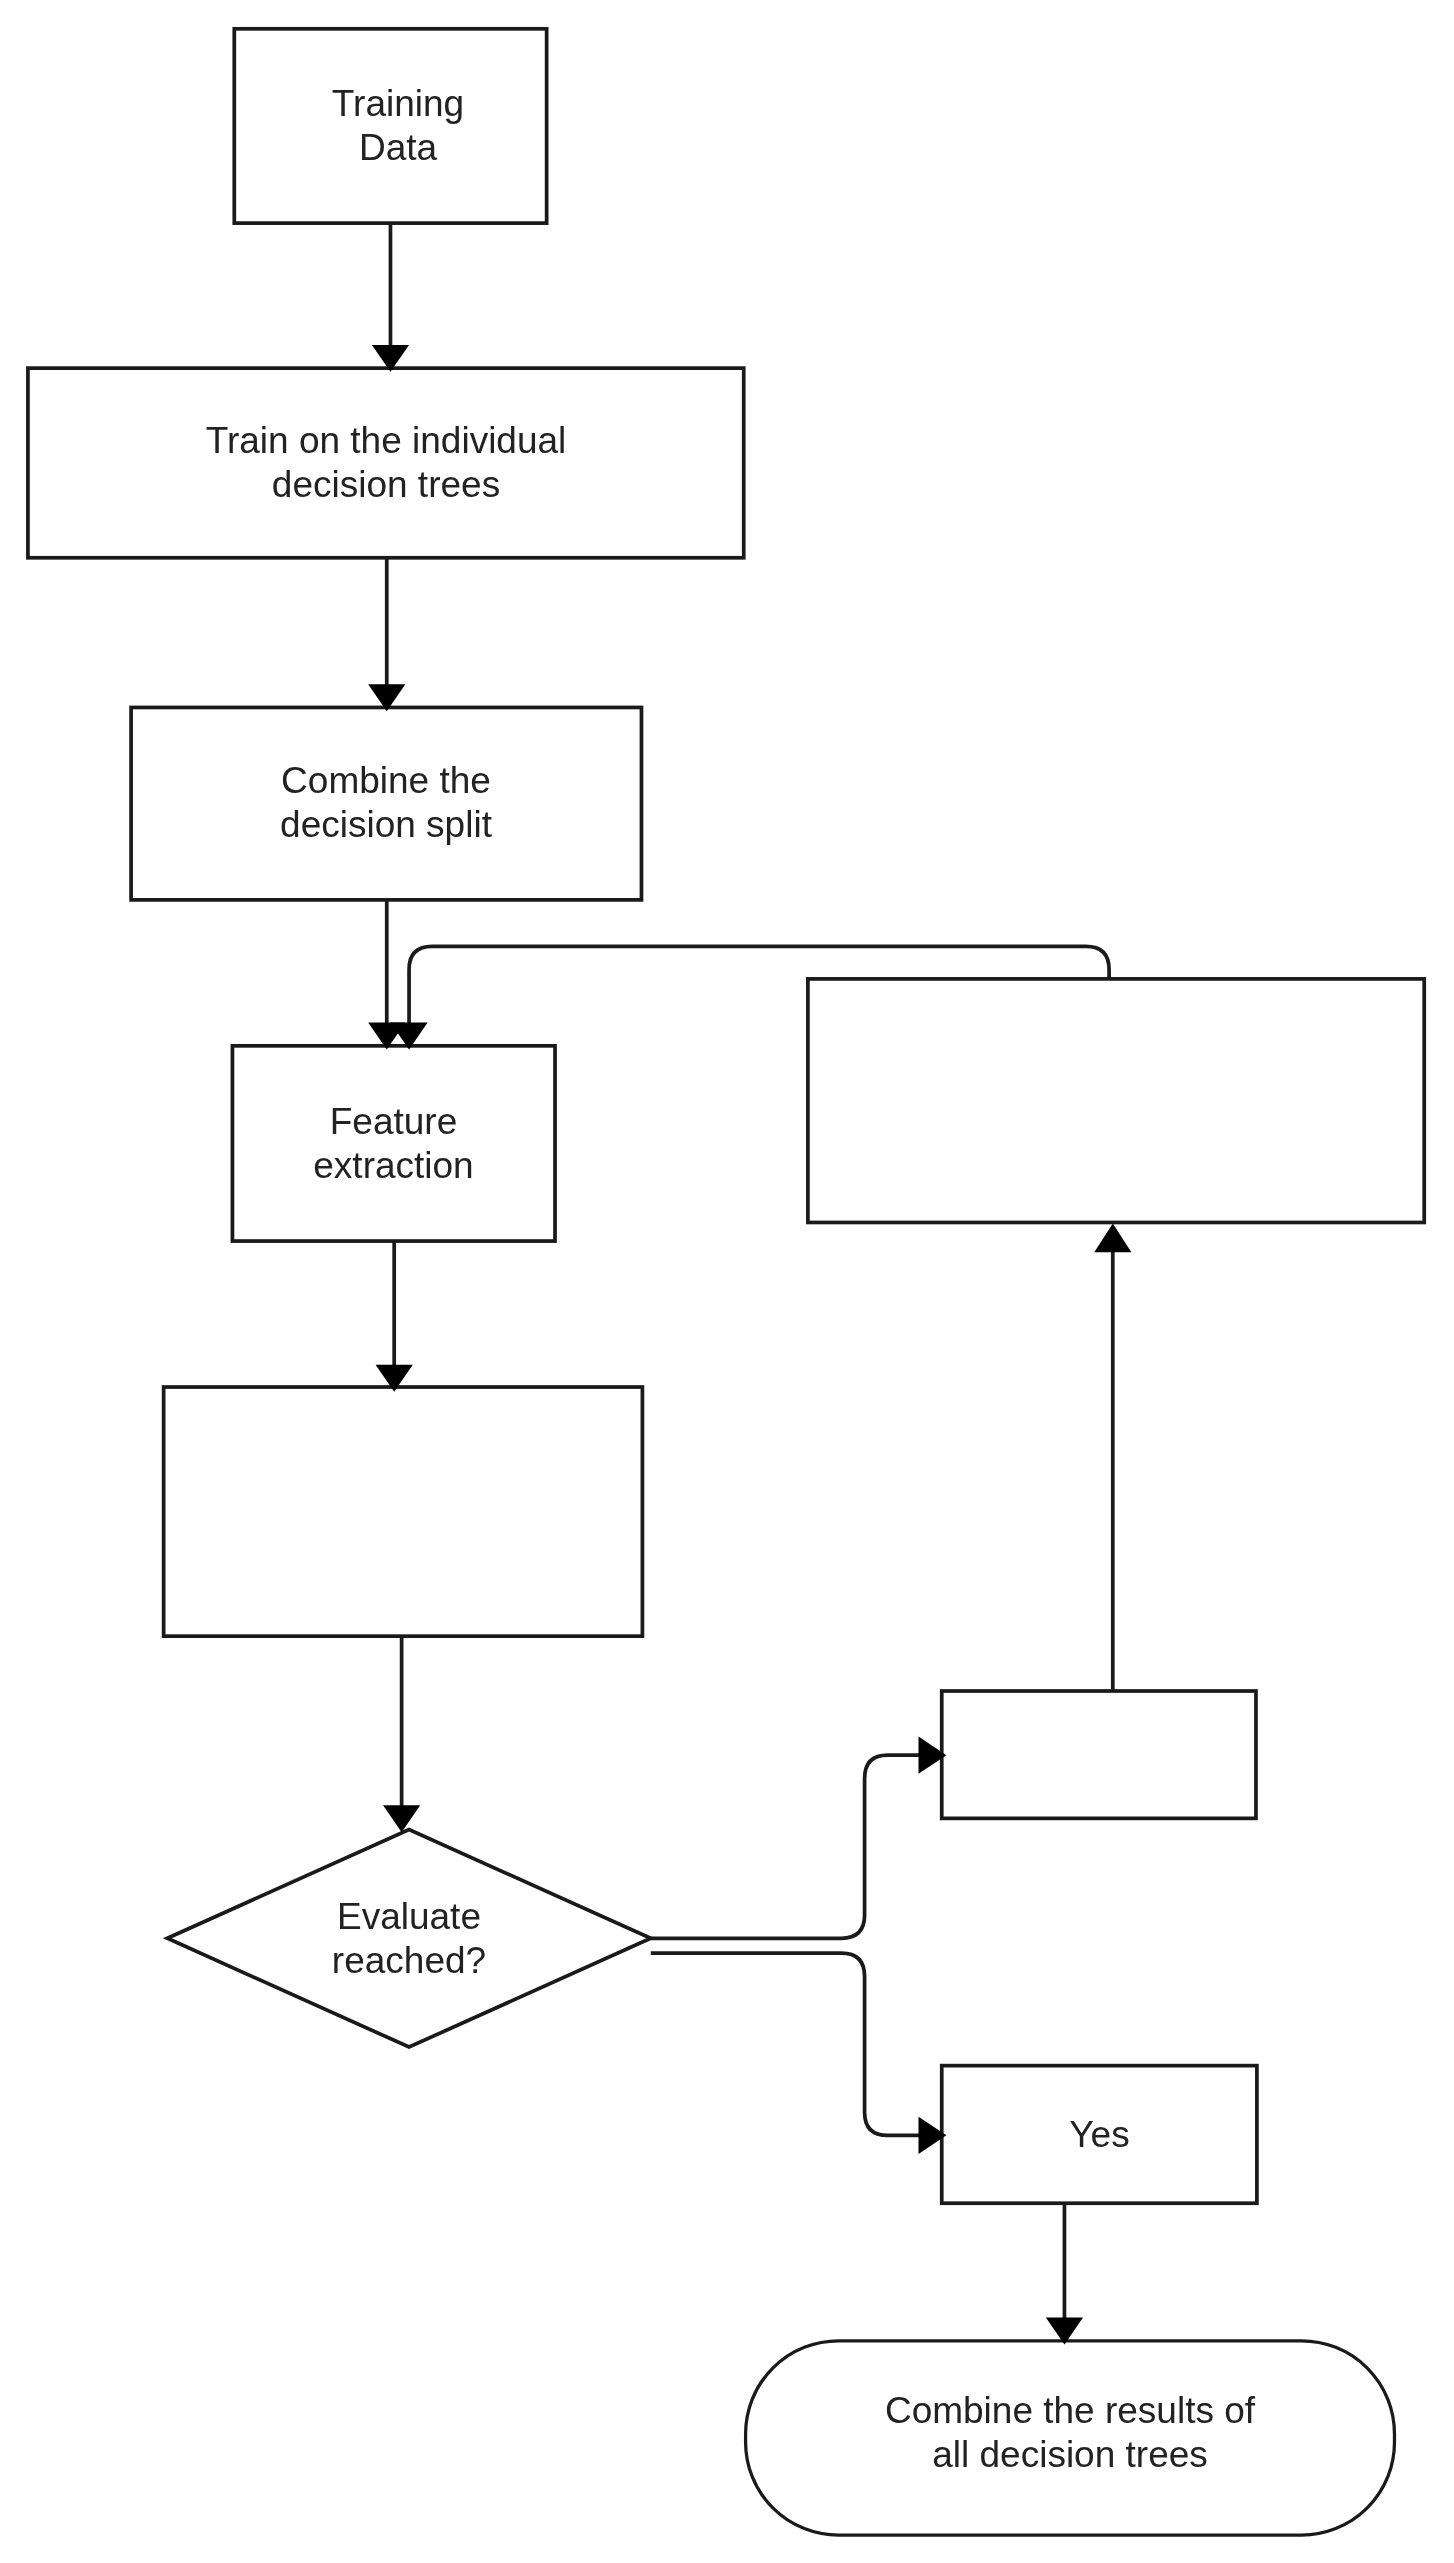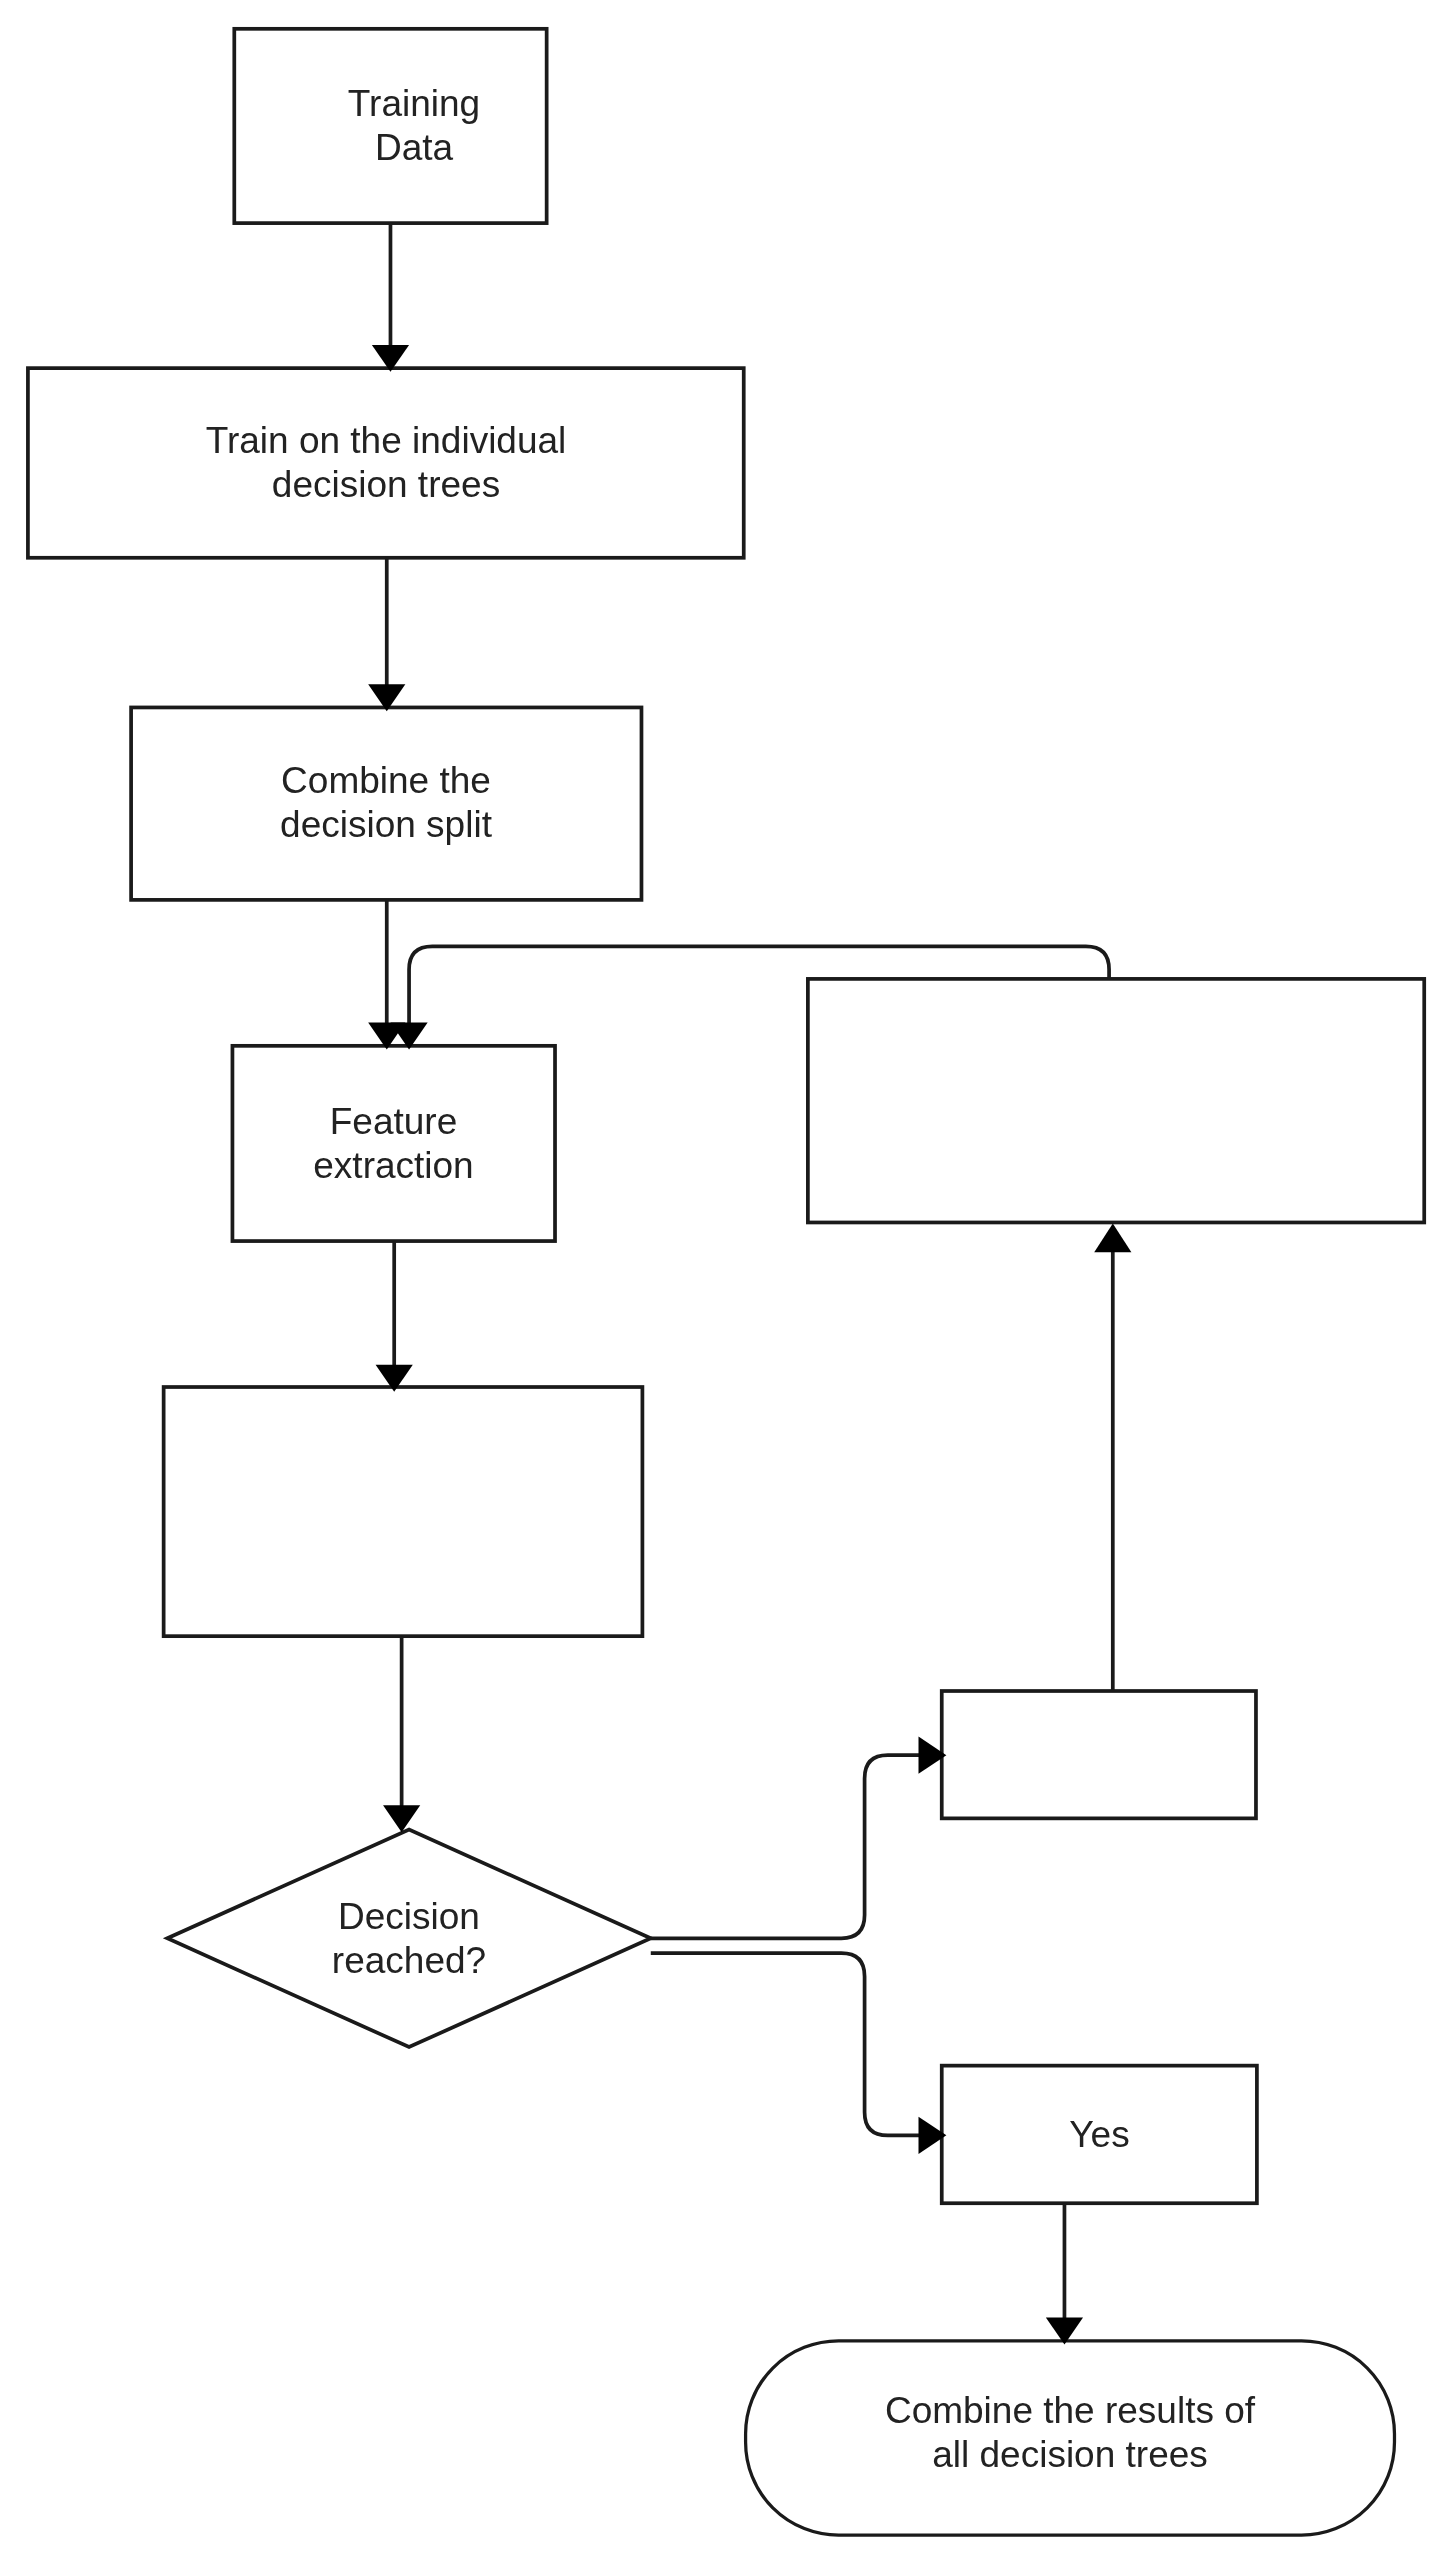--- a/index.html
+++ b/index.html
@@ -108,35 +108,35 @@
     <polygon class="arrowhead" points="988,2277 988,2317 1018,2297"></polygon>
 
     <path class="connector" d="M 1197 1819 L 1197 1345"></path>
     <polygon class="arrowhead" points="1177,1347 1217,1347 1197,1316"></polygon>
 
     <path class="connector" d="M 1145 2370 L 1145 2495"></path>
     <polygon class="arrowhead" points="1125,2493 1165,2493 1145,2522"></polygon>
 
   </svg>
 
-  <div class="node-label" style="left:234px; top:29px; width:312px; height:194px;padding-left:24px;">Training
+  <div class="node-label" style="left:218px; top:29px; width:312px; height:194px;padding-left:24px;">Training
 Data</div>
 
   <div class="node-label" style="left:28px; top:368px; width:716px; height:190px;">Train on the individual
 decision trees</div>
 
   <div class="node-label" style="left:131px; top:707px; width:510px; height:192px;">Combine the
 decision split</div>
 
   <div class="node-label" style="left:232px; top:1046px; width:323px; height:195px;">Feature
 extraction</div>
 
 
 
-  <div class="node-label" style="left:223px; top:1830px; width:372px; height:218px;">Decision
+  <div class="node-label" style="left:223px; top:1830px; width:372px; height:218px;">Evaluate
 reached?</div>
 
 
   <div class="node-label" style="left:942px; top:2066px; width:315px; height:138px;">Yes</div>
 
   <div class="node-label" style="left:755px; top:2341px; width:630px; height:184px;">Combine the results of
 all decision trees</div>
 
 </div>
 

